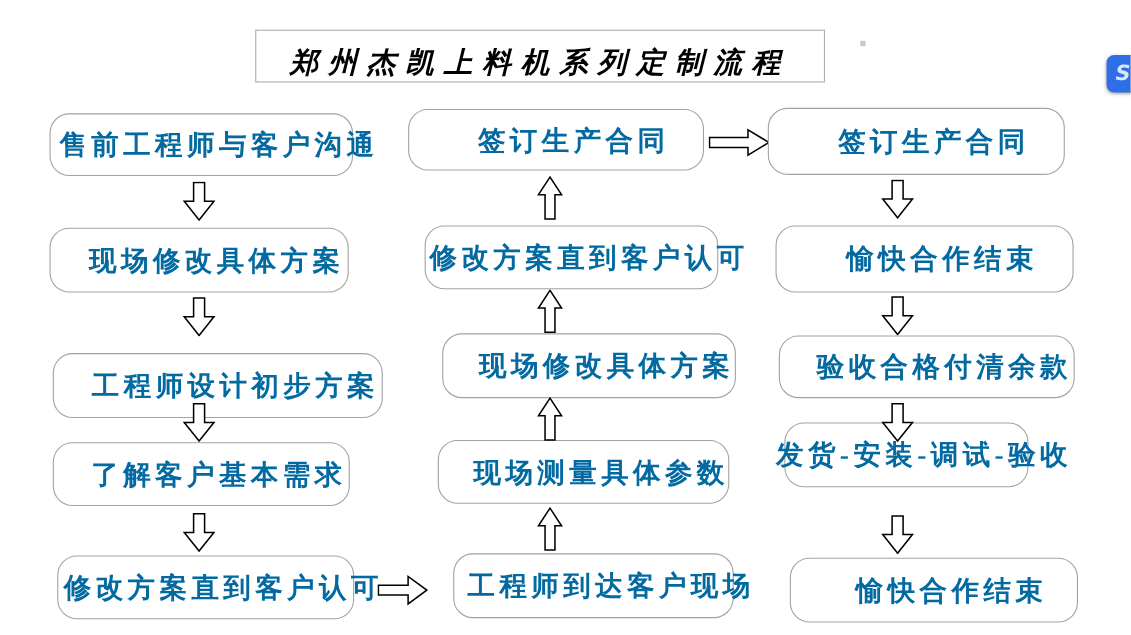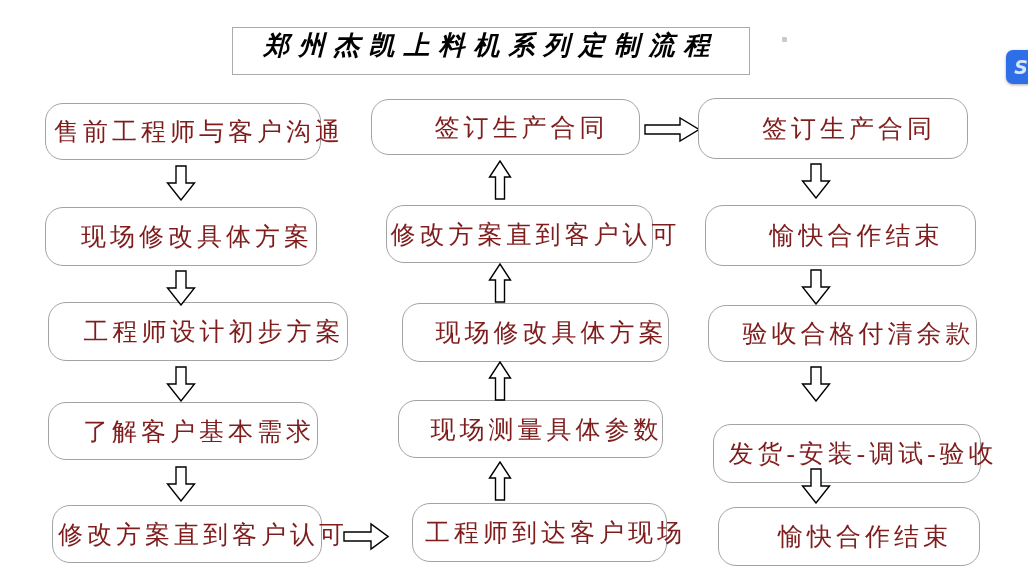--- a/index.html
+++ b/index.html
@@ -3,32 +3,32 @@
 <meta charset="utf-8">
 <style>
   html,body{margin:0;padding:0;background:#ffffff;}
   .canvas{
     position:relative;width:1028px;height:577px;background:#ffffff;
     overflow:hidden;font-family:"Liberation Serif","DejaVu Serif",serif;
   }
   .title-box{
     position:absolute;left:232px;top:27px;width:518px;height:48px;
     border:1px solid #ababab;background:#ffffff;
-    display:flex;align-items:flex-start;justify-content:center;box-sizing:border-box;
+    display:flex;align-items:flex-end;justify-content:center;box-sizing:border-box;
   }
   .title-text{
     font-size:26px;font-weight:700;font-style:italic;letter-spacing:9px;
     color:#000;white-space:nowrap;
   }
   .box{
     position:absolute;background:#ffffff;border:1px solid #a3a3a3;border-radius:18px;
     display:flex;align-items:center;justify-content:center;box-sizing:border-box;
   }
   .box-label{
-    font-size:25px;font-weight:400;letter-spacing:4px;color:#7f1d1d;white-space:nowrap;margin-left:32px;
+    font-size:25px;font-weight:700;letter-spacing:4px;color:#0369a1;white-space:nowrap;margin-left:32px;
   }
   .arrow{position:absolute;line-height:0;}
   .arrow svg{display:block;}
   .arrow path{fill:#ffffff;stroke:#000000;stroke-width:1.4;}
   .badge{
     position:absolute;left:1006px;top:50px;width:30px;height:34px;border-radius:7px;
     display:flex;align-items:center;justify-content:center;
     box-shadow:0 1px 3px rgba(0,0,0,.35);cursor:pointer;
   }
   .badge-glyph{
@@ -48,21 +48,21 @@
   <div class="title-box">
     <span class="title-text">郑州杰凯上料机系列定制流程</span>
   </div>
 
   <div class="box" style="left:45px;top:103px;width:276px;height:57px">
     <span class="box-label">售前工程师与客户沟通</span>
   </div>
   <div class="box" style="left:45px;top:207px;width:272px;height:59px">
     <span class="box-label">现场修改具体方案</span>
   </div>
-  <div class="box" style="left:48px;top:302px;width:300px;height:59px">
+  <div class="box" style="left:48px;top:321px;width:300px;height:59px">
     <span class="box-label">工程师设计初步方案</span>
   </div>
   <div class="box" style="left:48px;top:402px;width:270px;height:58px">
     <span class="box-label">了解客户基本需求</span>
   </div>
   <div class="box" style="left:52px;top:505px;width:270px;height:58px">
     <span class="box-label">修改方案直到客户认可</span>
   </div>
 
   <div class="arrow" style="left:166px;top:165px">
@@ -137,21 +137,21 @@
 
   <div class="box" style="left:698px;top:98px;width:270px;height:61px">
     <span class="box-label">签订生产合同</span>
   </div>
   <div class="box" style="left:705px;top:205px;width:271px;height:61px">
     <span class="box-label">愉快合作结束</span>
   </div>
   <div class="box" style="left:708px;top:305px;width:269px;height:57px">
     <span class="box-label">验收合格付清余款</span>
   </div>
-  <div class="box" style="left:713px;top:424px;width:268px;height:59px">
+  <div class="box" style="left:713px;top:384px;width:222px;height:59px">
     <span class="box-label">发货-安装-调试-验收</span>
   </div>
   <div class="box" style="left:718px;top:507px;width:262px;height:59px">
     <span class="box-label">愉快合作结束</span>
   </div>
 
   <div class="arrow" style="left:801px;top:163px">
     <svg width="30" height="36" viewBox="0 0 30 36">
         <path d="M10 1 H20 V18 H28.5 L15 35 L1.5 18 H10 Z"></path>
       </svg>

